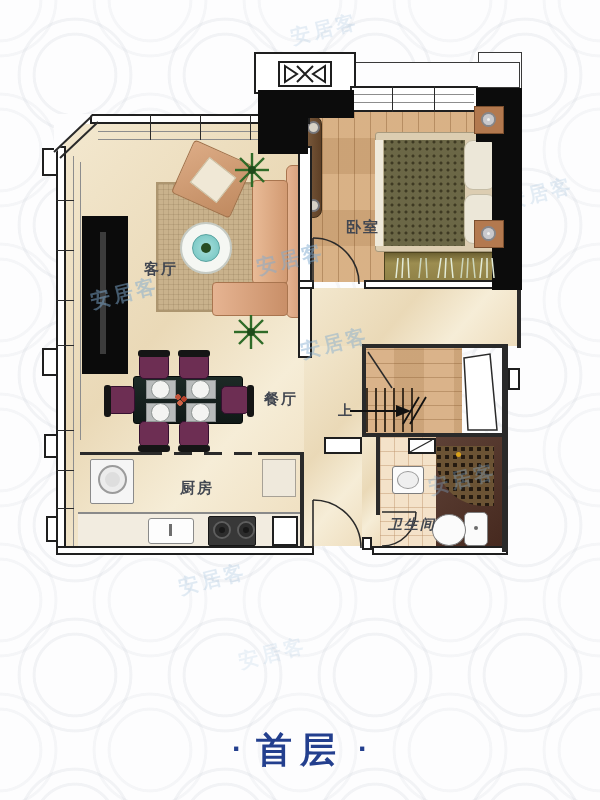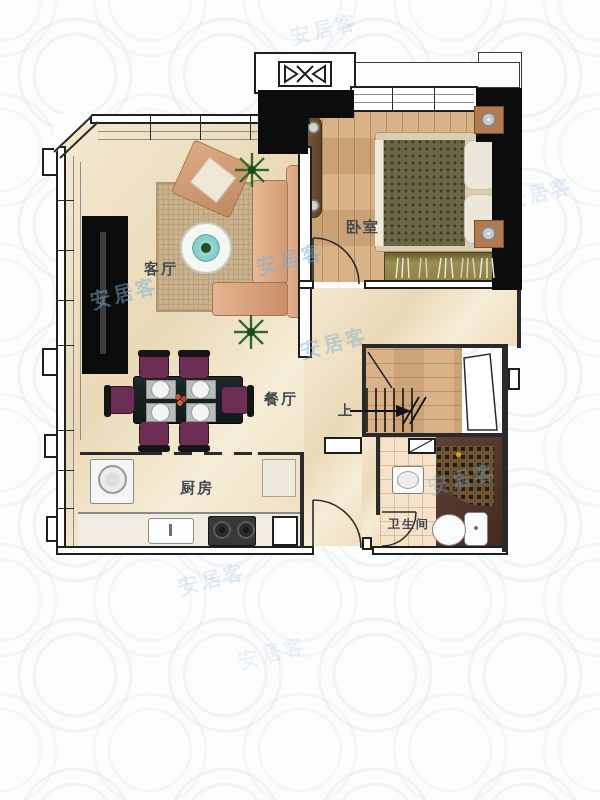--- a/index.html
+++ b/index.html
@@ -280,22 +280,25 @@
           <line x1="0" y1="0" x2="-12" y2="-12"></line>
       </g>
       <circle cx="0" cy="0" r="4" fill="#1e4a1a"></circle>
     </g>
   </svg>
 
   <span class="lbl" style="left:144px;top:260px;">客厅</span>
   <span class="lbl" style="left:346px;top:218px;">卧室</span>
   <span class="lbl" style="left:264px;top:390px;">餐厅</span>
   <span class="lbl" style="left:180px;top:479px;">厨房</span>
-  <span class="lbl" style="left:388px;top:516px;font-size:12px;">卫生间</span>
+  <span class="lbl" style="left:388px;top:516px;font-size:14px;font-style:italic;">卫生间</span>
   <span class="lbl" style="left:338px;top:402px;font-size:14px;letter-spacing:0;">上</span>
 
   <span class="wm" style="left:90px;top:280px;opacity:.5;">安居客</span>
   <span class="wm" style="left:256px;top:246px;opacity:.5;">安居客</span>
   <span class="wm" style="left:300px;top:330px;opacity:.45;">安居客</span>
   <span class="wm" style="left:428px;top:466px;opacity:.35;">安居客</span>
 
+  <div id="title" style="color:#233f8e;">
+    <span class="d">·</span><span class="t">首层</span><span class="d">·</span>
+  </div>
 
 </div>
 
 </body></html>

